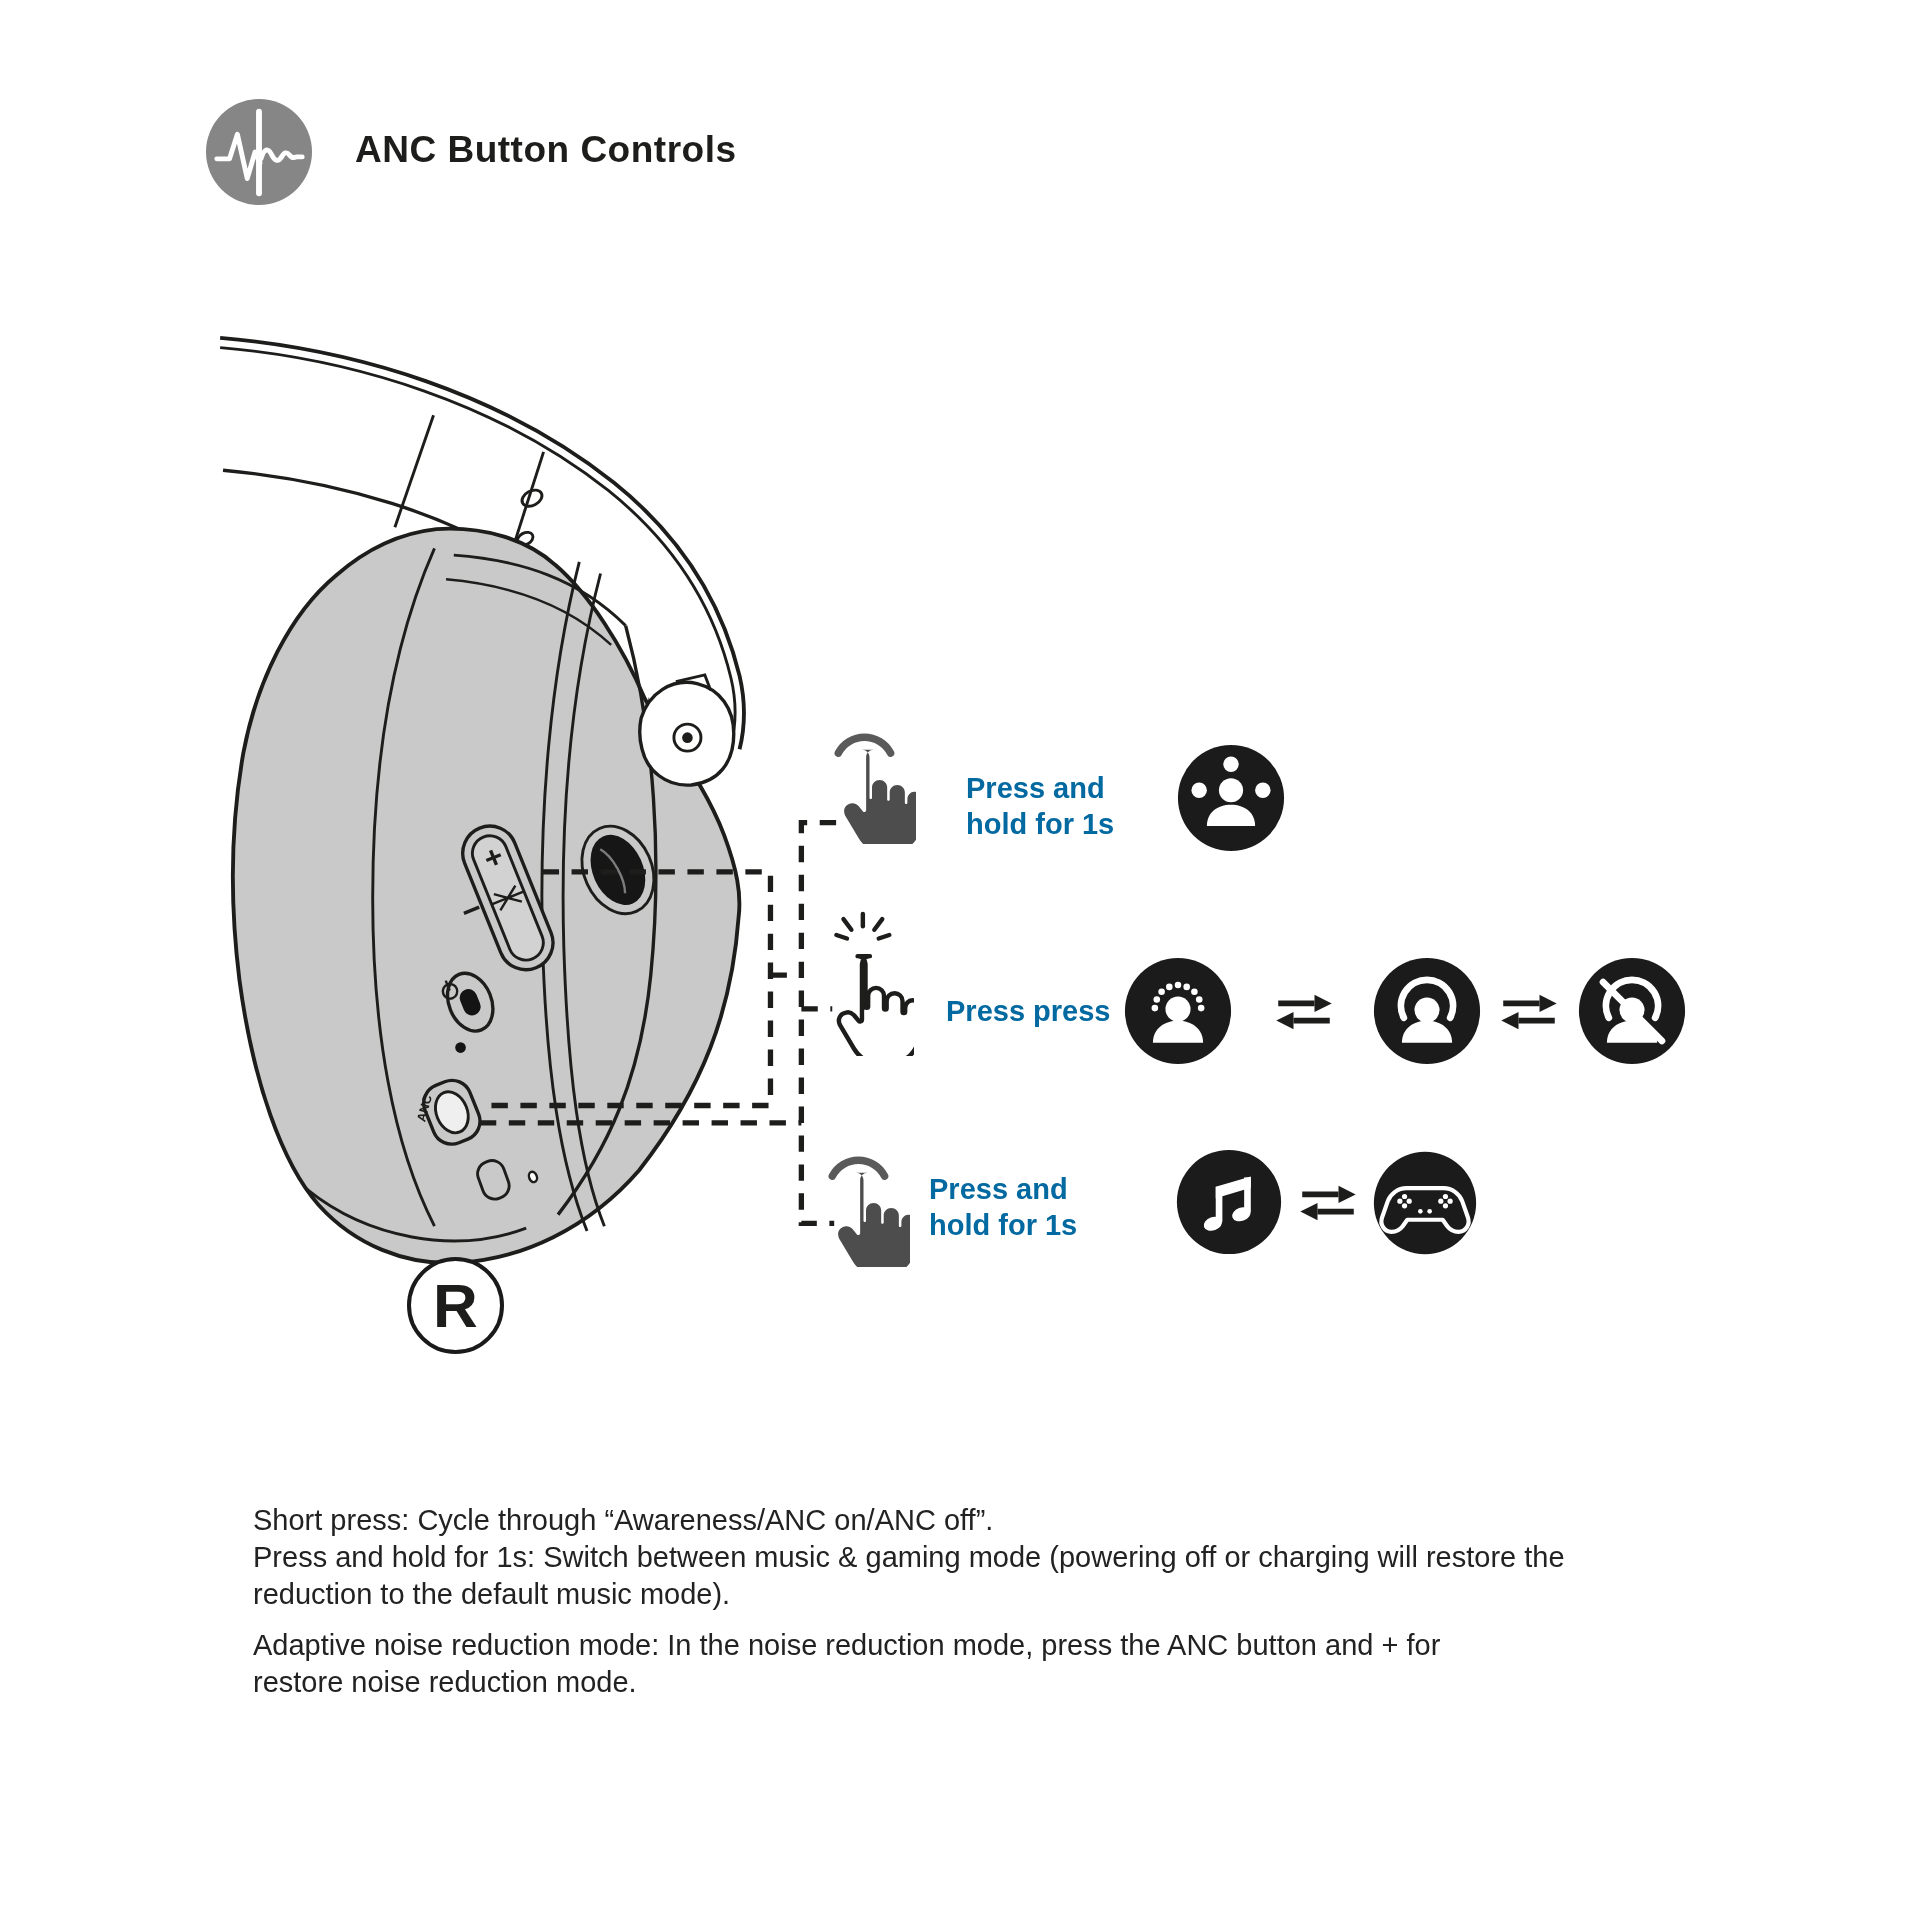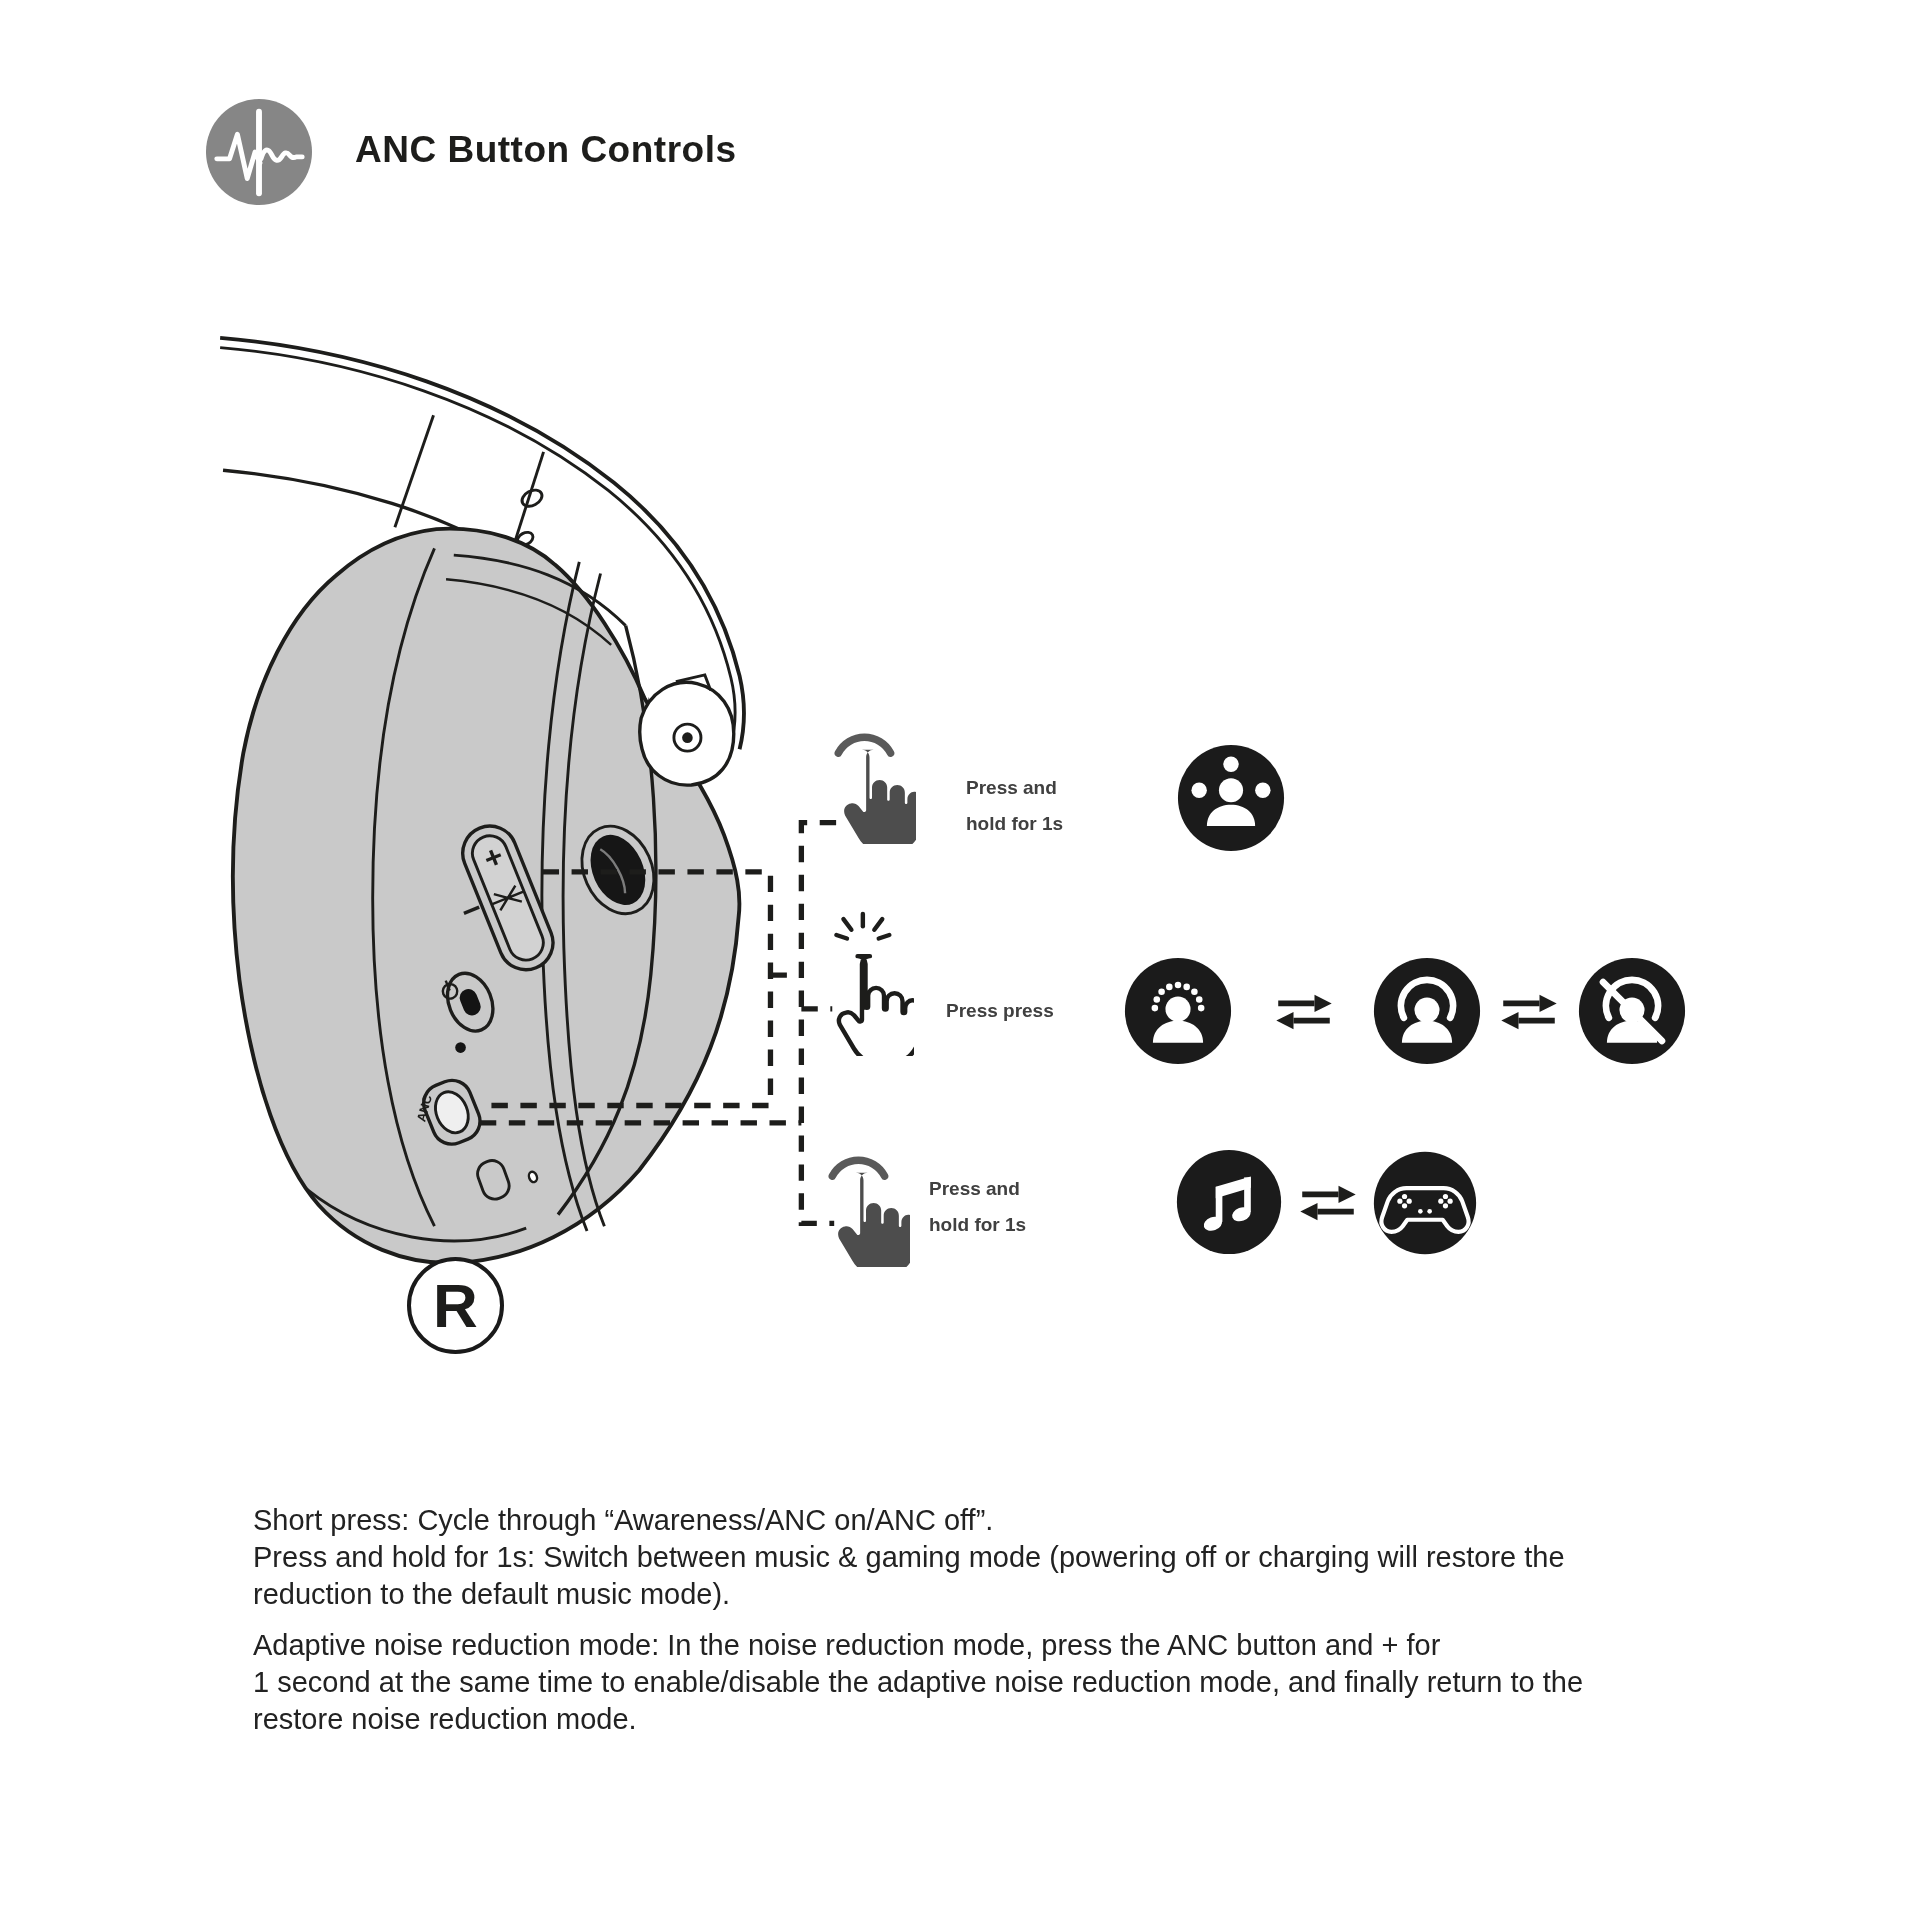--- a/index.html
+++ b/index.html
@@ -2,21 +2,21 @@
 <html><head>
 <meta charset="utf-8">
 <style>
   html,body{margin:0;padding:0;background:#ffffff;}
   .page{position:relative;width:1931px;height:1931px;background:#ffffff;overflow:hidden;
         font-family:"Liberation Sans", sans-serif;color:#1d1d1b;}
   .abs{position:absolute;}
   
   .page-title{font-size:37px;font-weight:bold;letter-spacing:0.5px;color:#1d1d1b;}
   
-  .gesture-label{font-size:19px;font-weight:bold;line-height:36px;color:#404040;white-space:nowrap;}
+  .gesture-label{font-size:29px;font-weight:bold;line-height:36px;color:#0369a1;white-space:nowrap;}
   
   .footer-text{font-size:29px;line-height:37px;color:#222222;white-space:nowrap;}
   .para-gap{margin-top:13.5px;}
   
   .r-badge{width:89px;height:89px;border:4.8px solid #1a1a1a;border-radius:50%;
            display:flex;align-items:center;justify-content:center;
            font-size:62px;font-weight:bold;color:#1d1d1b;background:#fff;}
   svg{display:block;}
 </style>
 </head>
@@ -253,18 +253,17 @@
 
   <div class="abs r-badge" style="left:407px;top:1257px;">
     <span>R</span>
   </div>
 
   <div class="abs footer-text" style="left:253px;top:1502px;width:1506px;">
     <div>Short press: Cycle through “Awareness/ANC on/ANC off”.</div>
     <div>Press and hold for 1s: Switch between music &amp; gaming mode (powering off or charging will restore the</div>
     <div>reduction to the default music mode).</div>
     <div class="para-gap">Adaptive noise reduction mode:  In the noise reduction mode, press the ANC button and + for</div>
-    <div>1 second at the same time to enable/disable the adaptive noise reduction mode, and finally return to the</div>
     <div>restore noise reduction mode.</div>
   </div>
 
 </div>
 
 
 </body></html>

